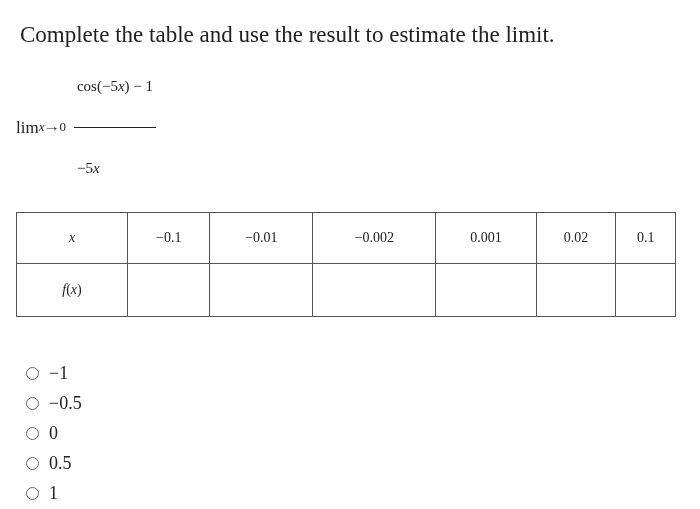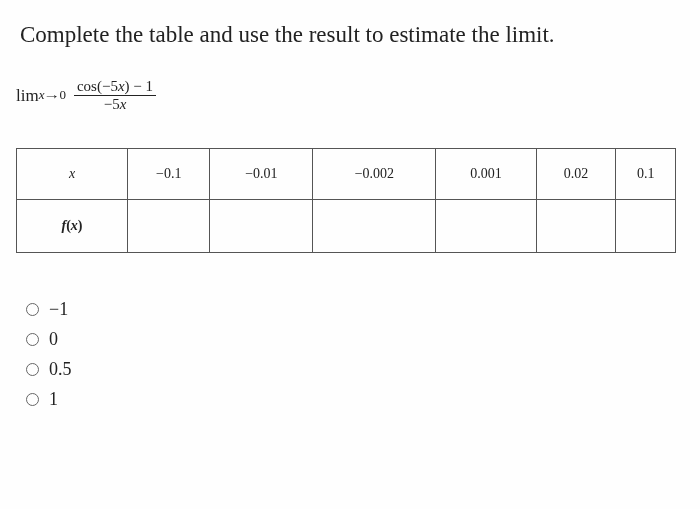--- a/index.html
+++ b/index.html
@@ -32,44 +32,44 @@
     align-items: center;
     font-size: 16px;
     line-height: 1.0;
   }
   .lim-word { font-size: 17px; }
   .lim-sub { font-size: 13px; margin-top: -1px; }
   .arrow { font-size: 13px; display:inline-block; transform: scaleX(1.3); margin: 0 1px; }
   .frac {
     display: inline-flex;
     flex-direction: column;
-    align-items: center;
     font-size: 15px;
     line-height: 1.1;
+    gap: 32px;
   }
   .frac .num { padding: 0 3px; }
   .frac .bar {
     width: 100%;
     border-top: 1px solid #222;
   }
   .frac .den { padding: 0 3px; }
   .ital { font-style: italic; }
   table.data {
     border-collapse: collapse;
     width: 660px;
     margin-left: -4px;
   }
   table.data td {
     border: 1px solid #555;
     text-align: center;
     font-size: 14px;
     font-family: "Times New Roman", Times, serif;
   }
   table.data tr:first-child td { height: 48px; }
-  table.data tr:last-child td { height: 50px; font-weight: bold; }
+  table.data tr:last-child td { height: 50px; }
   table.data td:first-child { width: 108px; }
   .options {
     margin-top: 46px;
     margin-left: 6px;
     display: flex;
     flex-direction: column;
     gap: 9px;
   }
   .opt {
     display: flex;
@@ -137,20 +137,24 @@
   </tbody>
     </table>
 
   <div class="options">
     <label class="opt">
       <span class="radio"></span>
       <span>−1</span>
     </label>
     <label class="opt">
       <span class="radio"></span>
+      <span>−0.5</span>
+    </label>
+    <label class="opt">
+      <span class="radio"></span>
       <span>0</span>
     </label>
     <label class="opt">
       <span class="radio"></span>
       <span>0.5</span>
     </label>
     <label class="opt">
       <span class="radio"></span>
       <span>1</span>
     </label>

